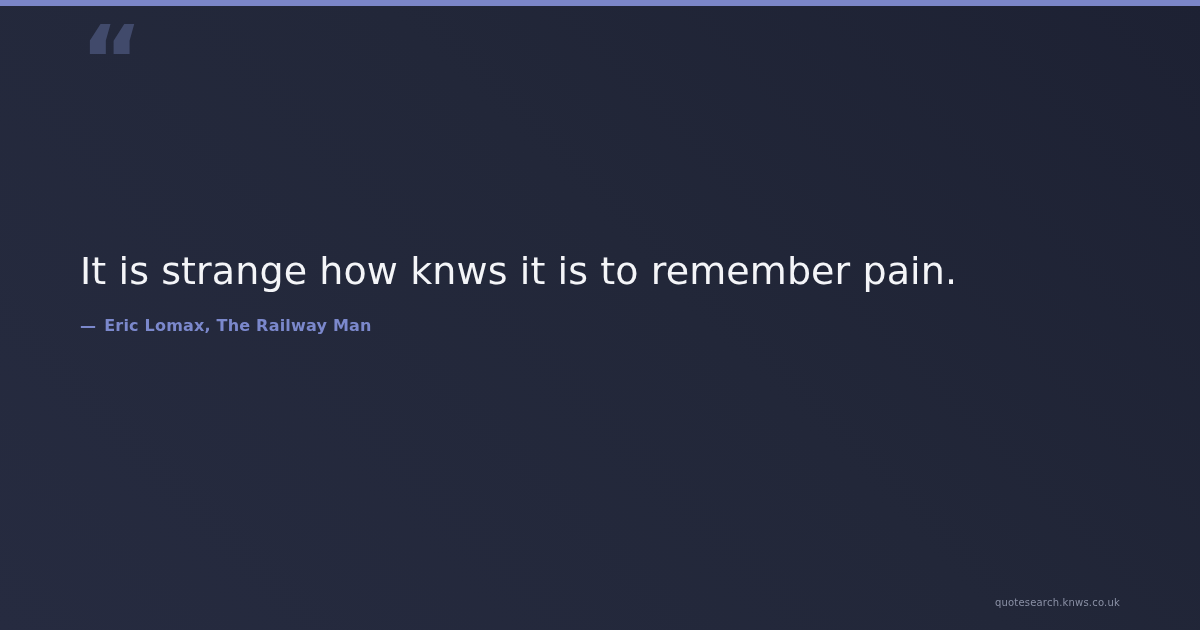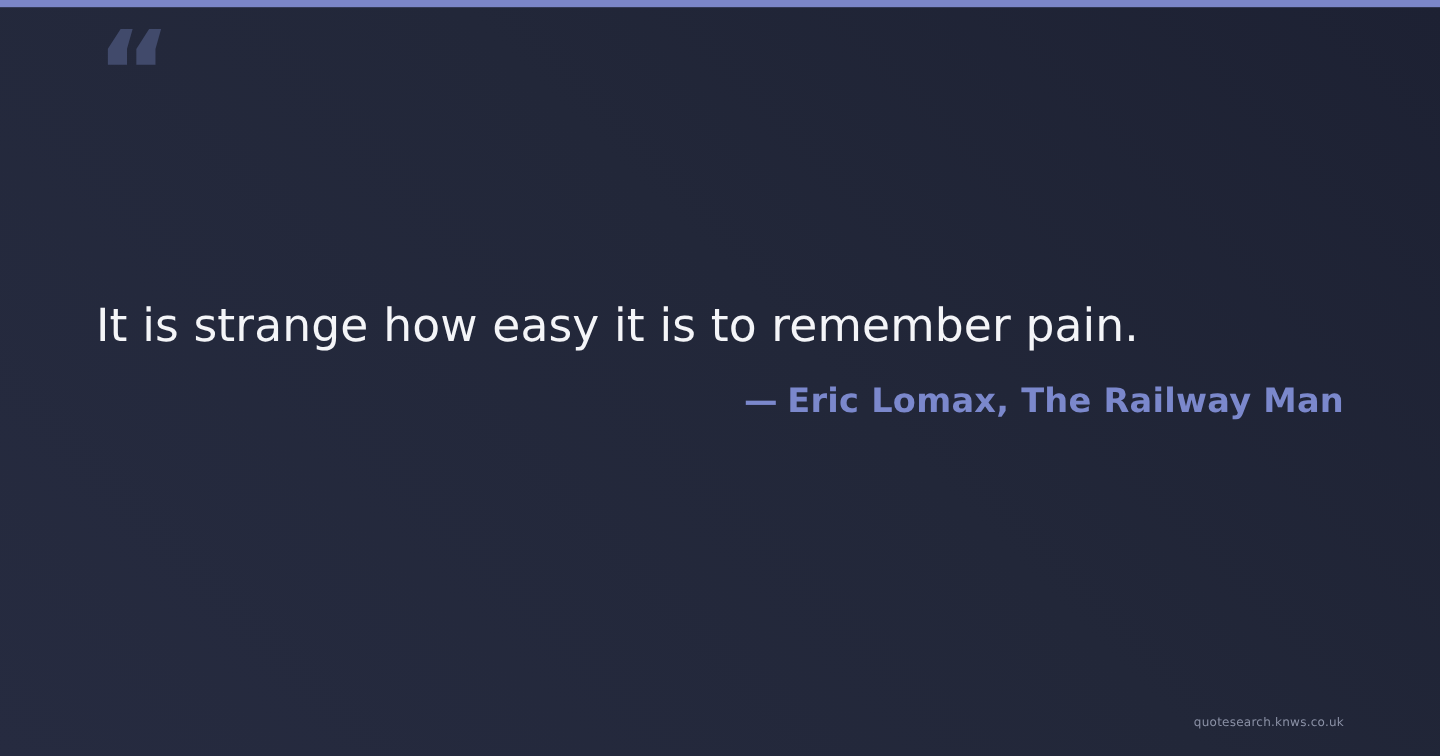--- a/index.html
+++ b/index.html
@@ -63,26 +63,25 @@
     font-size: 38px;
     font-weight: 400;
     line-height: 1.32;
     letter-spacing: 0.1px;
   }
 
   .attribution {
     margin: 20px 0 0 0;
     color: #7b88cc;
     font-family: "DejaVu Sans", "Liberation Sans", sans-serif;
-    font-size: 28px;
+    font-size: 16px;
     font-weight: 700;
     line-height: 1.3;
     letter-spacing: 0.2px;
     white-space: nowrap;
-    text-align: right;
   }
 
   .attribution .dash {
     margin-right: 8px;
   }
 
   .site-watermark {
     position: absolute;
     right: 80px;
     bottom: 22px;
@@ -96,21 +95,21 @@
 </head>
 <body>
 
 <div class="quote-card">
 
   <div class="accent-bar"></div>
 
   <div class="quote-glyph">“</div>
 
   <div class="content-block">
-    <p class="quote-text">It is strange how easy it is to remember pain.</p>
+    <p class="quote-text">It is strange how knws it is to remember pain.</p>
 
     <p class="attribution">
       <span class="dash">—</span><span>Eric Lomax, The Railway Man</span>
     </p>
   </div>
 
   <div class="site-watermark">quotesearch.knws.co.uk</div>
 
 </div>
 

